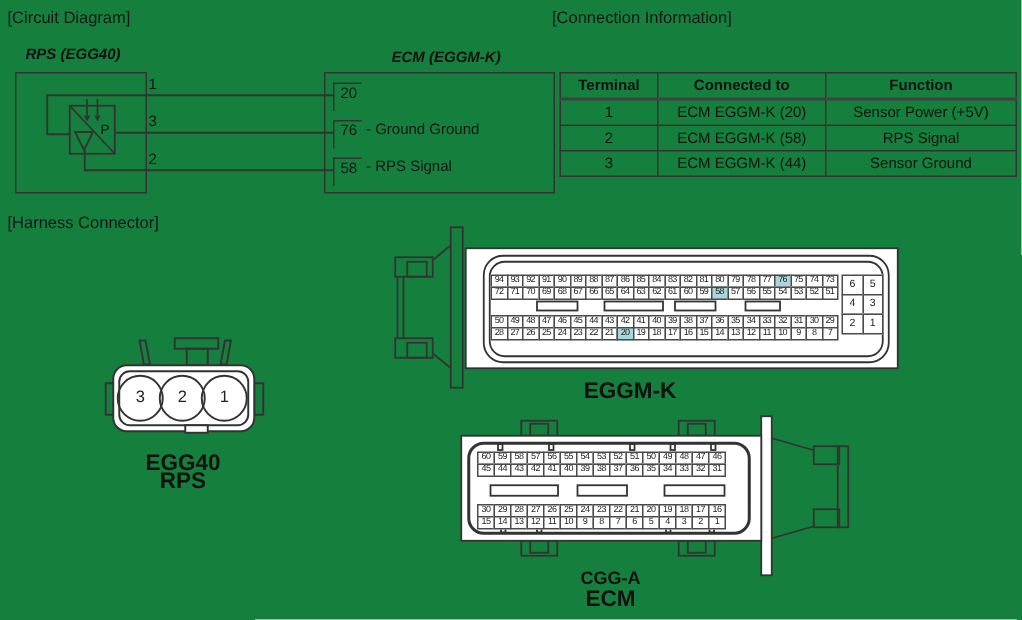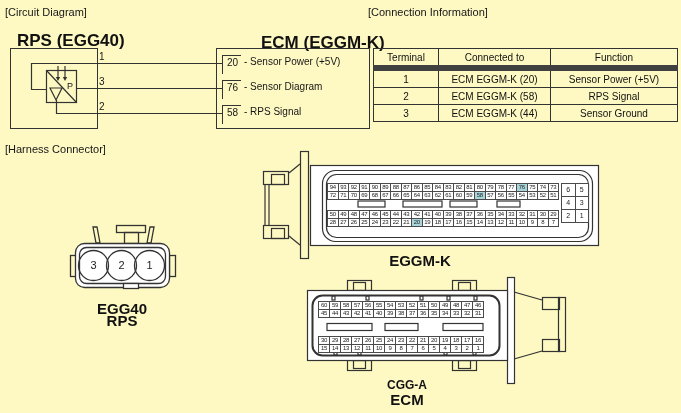--- a/index.html
+++ b/index.html
@@ -1,37 +1,37 @@
 <!DOCTYPE html>
 <html style="--hl: #a9d6da;"><head>
 <meta charset="utf-8">
 <style>
   html,body{margin:0;padding:0;background:#fff;}
   #canvas{
-    position:relative;width:681px;height:413px;background:#fef9c3;overflow:hidden;
+    position:relative;width:681px;height:413px;background:#15803d;overflow:hidden;
     font-family:"Liberation Sans",sans-serif;color:#161616;
   }
   .abs{position:absolute;}
   svg{position:absolute;left:0;top:0;}
   .sect-label{font-size:11px;color:#161616;}
-  .box-title{font-size:17px;font-weight:bold;color:#111;}
+  .box-title{font-size:10px;font-weight:bold;color:#111;font-style:italic;}
   .cd-box{position:absolute;border:1.4px solid #333;background:transparent;}
   .wire-num{position:absolute;font-size:10px;color:#161616;}
   .p-label{position:absolute;font-size:9px;color:#161616;}
   
   .term{position:absolute;left:222px;display:flex;align-items:flex-start;font-size:10px;white-space:nowrap;}
   .term-pin{display:inline-block;border-left:1.4px solid #333;border-top:1.4px solid #333;
             padding:1px 2px 6px 4px;min-width:12px;}
   .term-text{padding-top:1px;margin-left:3px;}
   
   table.conn{position:absolute;left:373px;top:48px;border-collapse:collapse;table-layout:fixed;
              font-size:10px;color:#111;}
   table.conn th,table.conn td{border:1px solid #333;text-align:center;vertical-align:middle;
              height:16px;padding:0 2px;overflow:hidden;white-space:nowrap;}
-  table.conn th{font-weight:normal;border-bottom:6px solid #404040;}
+  table.conn th{font-weight:bold;border-bottom:2px solid #404040;}
   
   .pinrow{position:absolute;display:flex;}
   .pin{box-sizing:border-box;width:11.5px;height:9px;border:1px solid #4a4a4a;margin-left:-1px;
        background:#fff;font-size:6px;line-height:7px;text-align:center;letter-spacing:-0.4px;
        color:#222;overflow:hidden;}
   .pin:first-child{margin-left:0;}
   .pin.hl{background:var(--hl,#a9d6da);}
   .cgga-row .pin{width:12px;}
   .side-row .pin{width:14.5px;height:14px;font-size:7px;line-height:12px;letter-spacing:0;}
   
@@ -136,25 +136,24 @@
   <div class="cd-box" style="left:10px;top:48px;width:86px;height:79px;"></div>
   <div class="cd-box" style="left:216px;top:48px;width:152px;height:79px;"></div>
   <div class="p-label" style="left:67px;top:81px;">P</div>
 
   <div class="wire-num" style="left:99px;top:51px;">1</div>
   <div class="wire-num" style="left:99px;top:76px;">3</div>
   <div class="wire-num" style="left:99px;top:101px;">2</div>
 
   <div class="term" style="top:55px;">
     <span class="term-pin">20</span>
-    <span class="term-text">- Sensor Power (+5V)</span>
   </div>
   <div class="term" style="top:80px;">
     <span class="term-pin">76</span>
-    <span class="term-text">- Sensor Diagram</span>
+    <span class="term-text">- Ground Ground</span>
   </div>
   <div class="term" style="top:105px;">
     <span class="term-pin">58</span>
     <span class="term-text">- RPS Signal</span>
   </div>
 
   <table class="conn">
     <colgroup>
         <col style="width:65px">
         <col style="width:112px">

